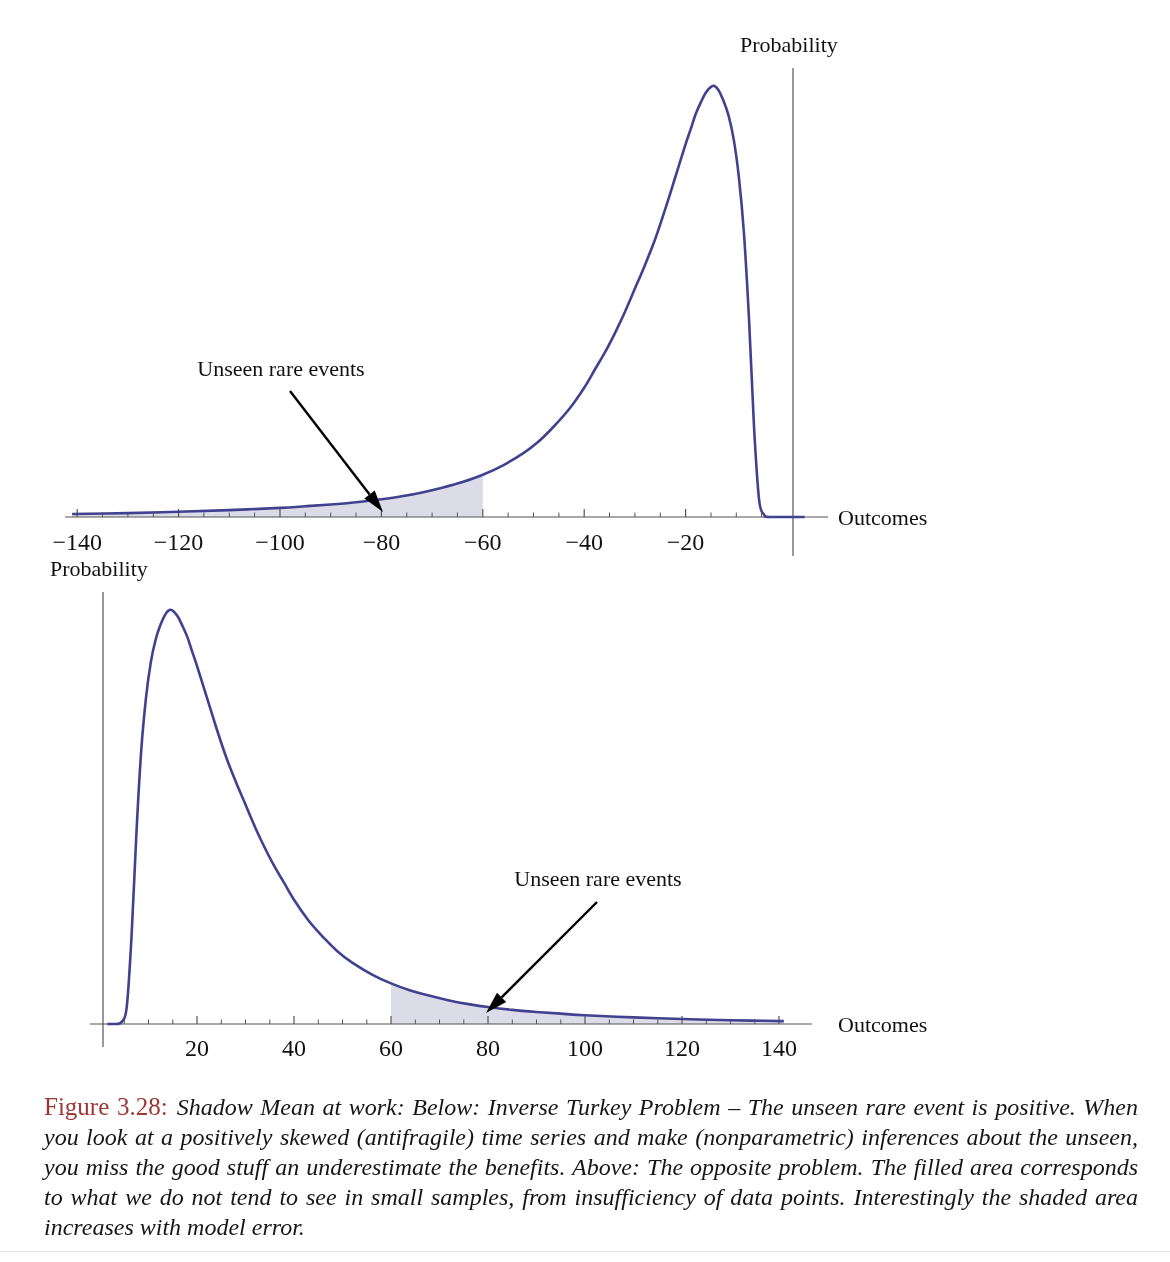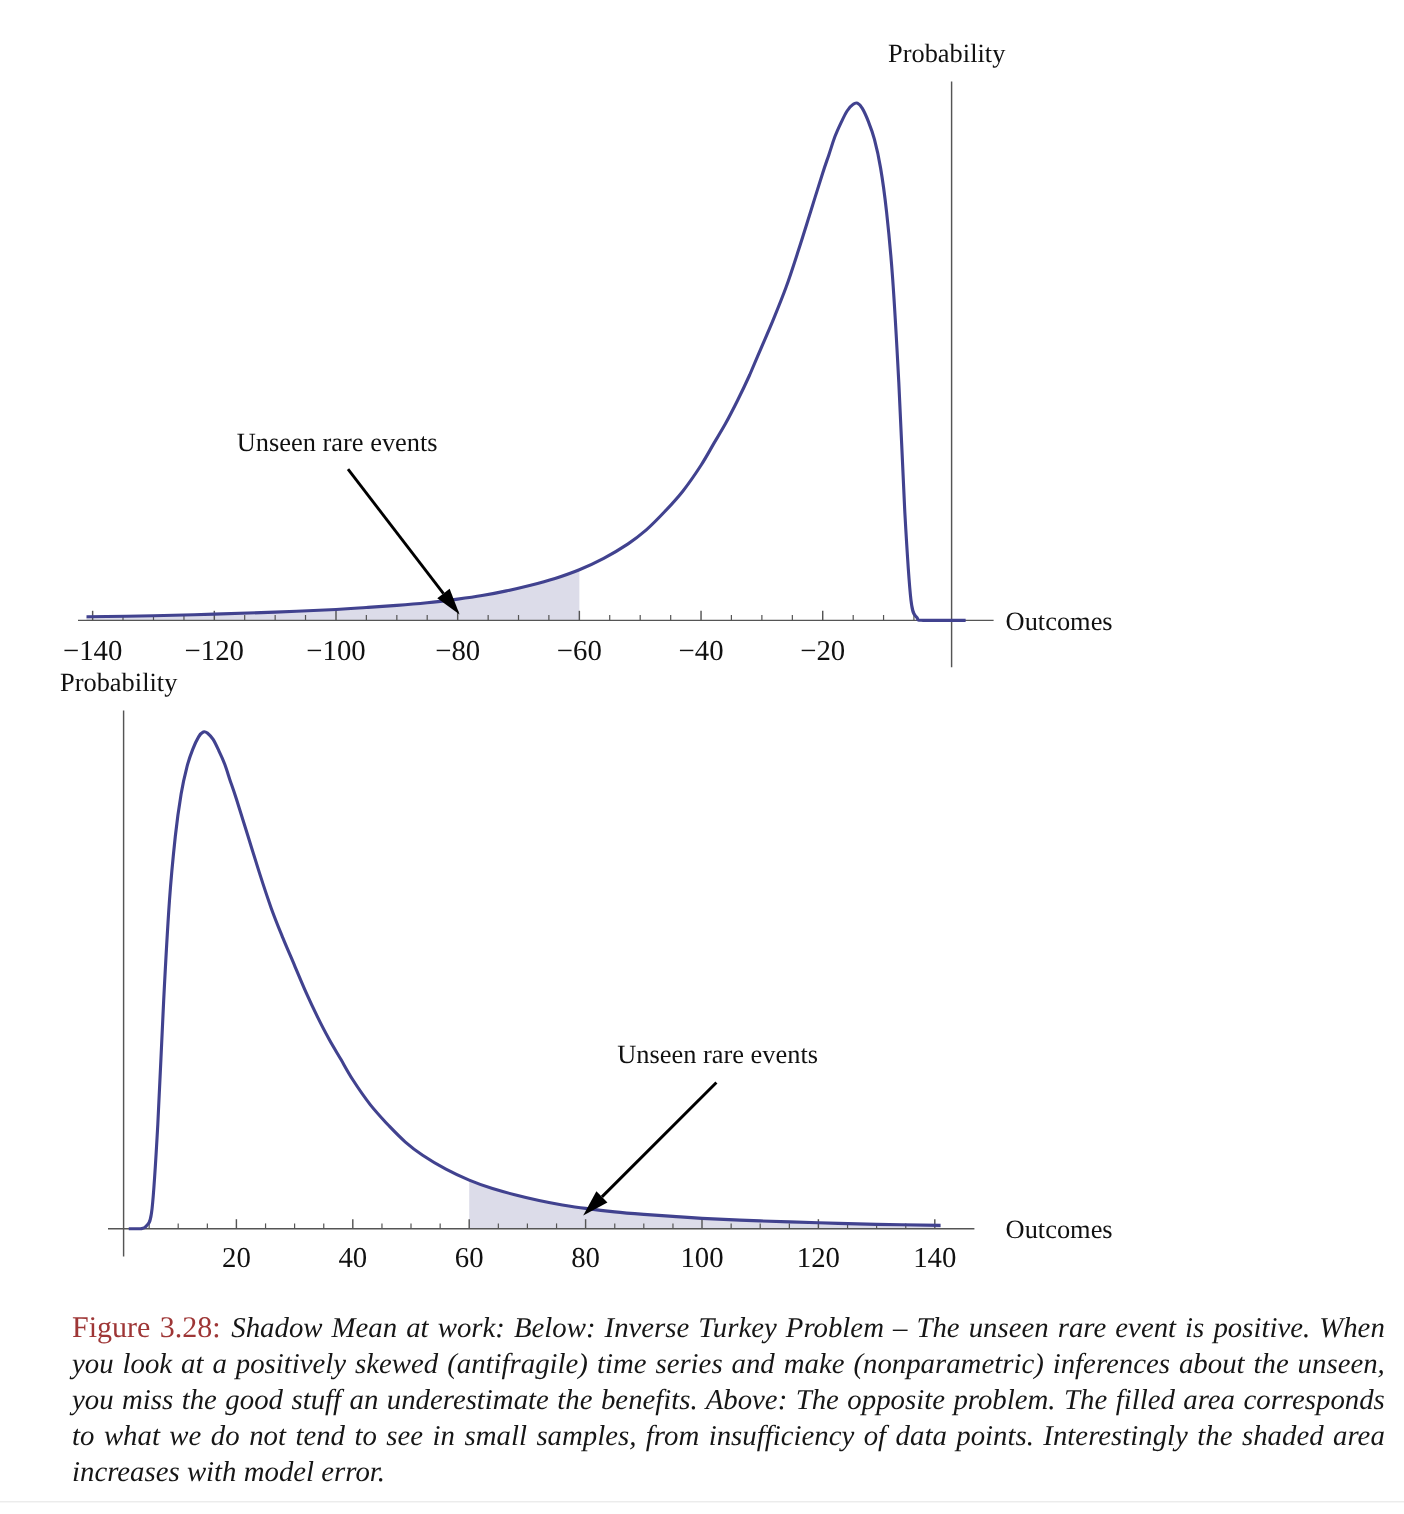--- a/index.html
+++ b/index.html
@@ -2,21 +2,21 @@
 <html style="--figure-label: #9e3636; --watermark: #c9c9c9;"><head>
 <meta charset="utf-8">
 <style>
   html,body{margin:0;padding:0;background:#fff}
   .page{position:relative;width:1170px;height:1262px;background:#fff;overflow:hidden;
         font-family:"Liberation Serif","DejaVu Serif",serif}
   svg.figure{position:absolute;left:0;top:0;width:1170px;height:1262px}
   text.axis-title{font-size:22px;fill:#111}
   text.annotation{font-size:22px;fill:#111}
   text.tick{font-size:24px;fill:#111}
-  .caption{position:absolute;left:60px;top:1092px;width:1094px;font-size:24px;
+  .caption{position:absolute;left:44px;top:1092px;width:1094px;font-size:24px;
            font-style:italic;line-height:30px;text-align:justify;color:#161616;z-index:2}
   .fig-label{font-style:normal;color:var(--figure-label,#9e3636);margin-right:9px;font-size:25px}
   .watermark{position:absolute;top:1190px;right:28px;font-family:"DejaVu Sans","Liberation Sans",sans-serif;
              font-size:30px;color:var(--watermark,#c9c9c9);opacity:.85;z-index:3;letter-spacing:1px;white-space:nowrap}
   .bottom-rule{position:absolute;left:0;top:1251px;width:1170px;height:1px;background:#e8e8e8}
 </style>
 </head>
 <body>
 
 <div class="page">

